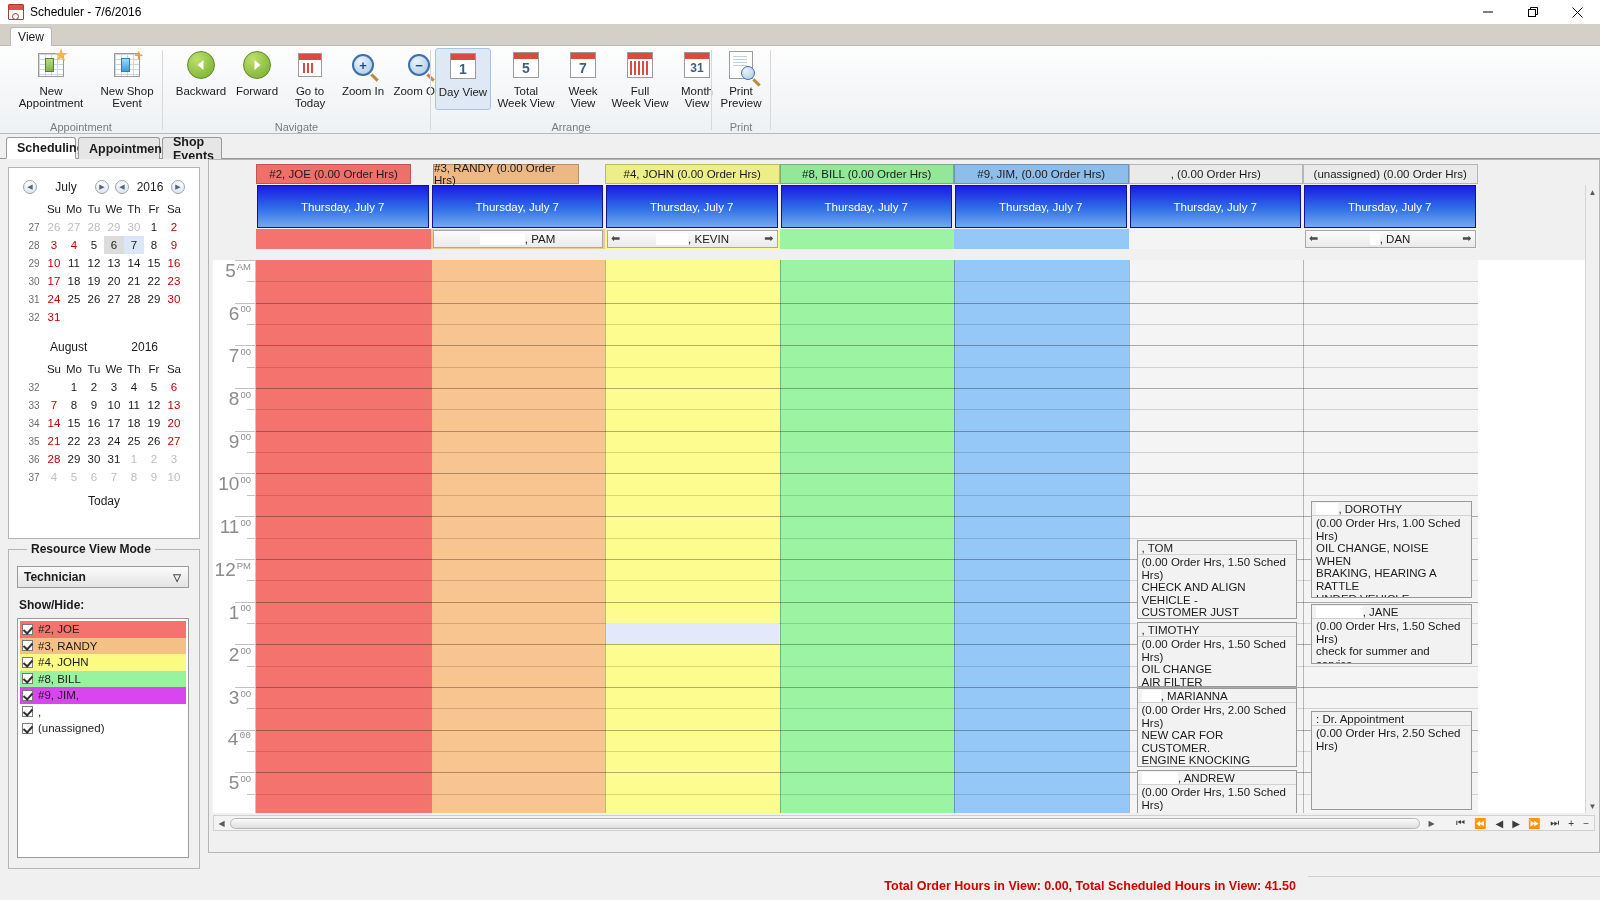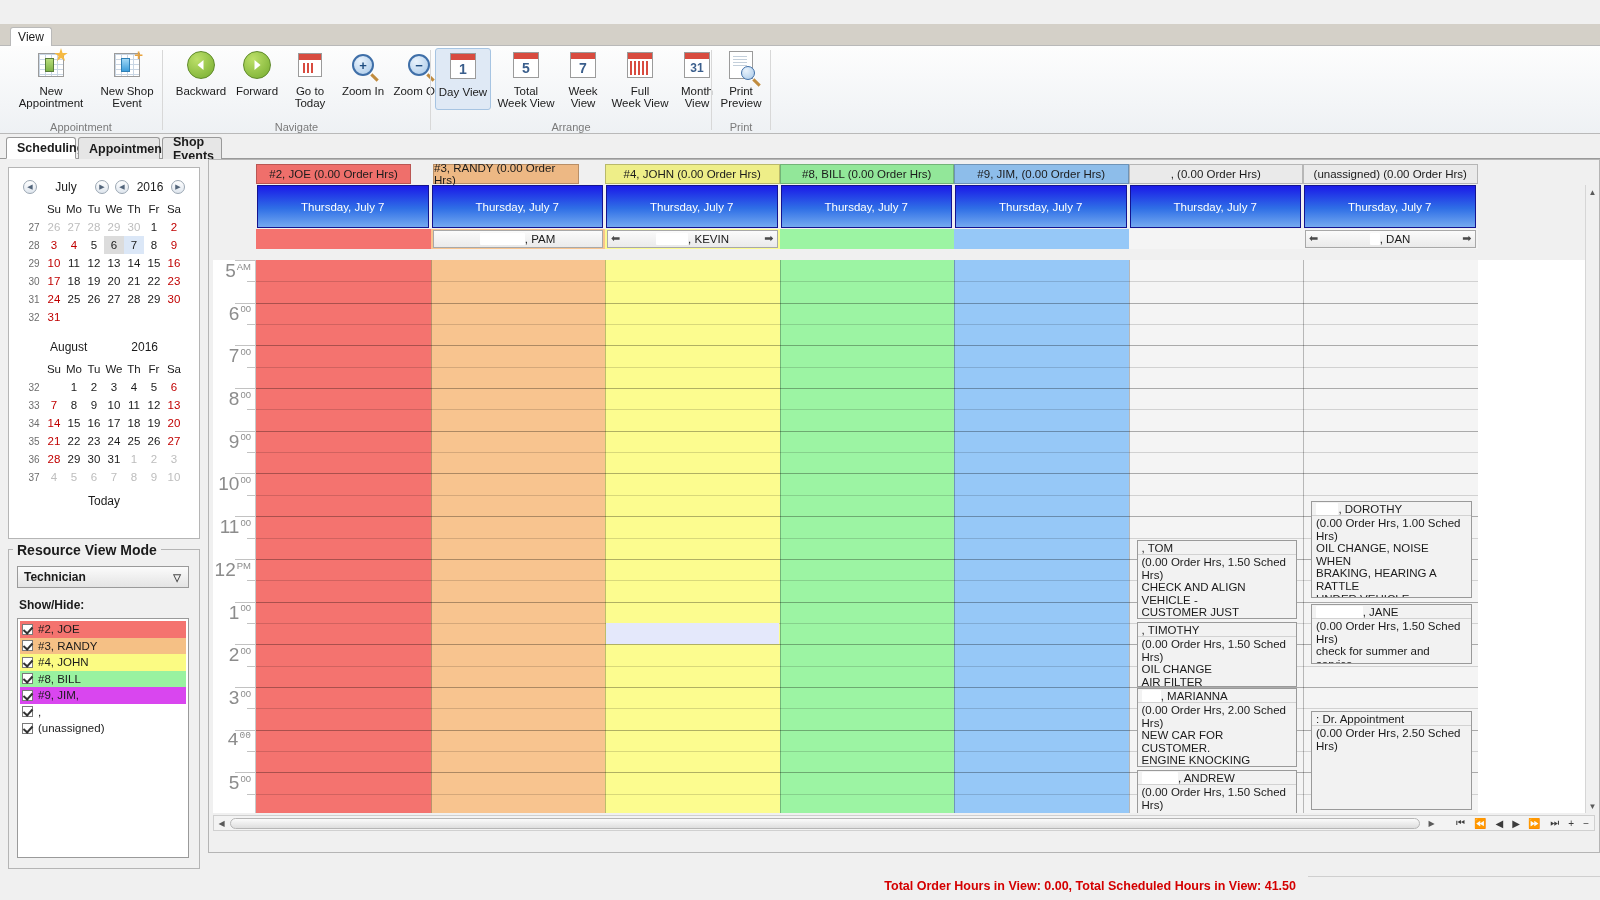--- a/index.html
+++ b/index.html
@@ -127,21 +127,21 @@
   td.dim { color: #bdbdbd; }
   td.red { color: #c00000; }
   td.bold { font-weight: bold; }
   td.redb { color: #c00000; font-weight: bold; }
   td.gsel { background: #dcdcdc; }
   td.bsel { background: #dbe7f7; }
   .cal2title { display:flex; justify-content:center; gap:44px; margin-top:14px; font-size:12px;}
   .todaylbl { text-align: center; margin-top: 8px; font-size: 12px; }
 
   .rvmbox { left: 8px; top: 390px; width: 192px; height: 320px; background: #f0f0f0; border: 1px solid #b5b5b5; }
-  .rvm-legend { position: absolute; left: 4px; top: -8px; background: #f0f0f0; padding: 0 4px; font-size: 14px; font-weight: bold; }
+  .rvm-legend { position: absolute; left: 18px; top: -8px; background: #f0f0f0; padding: 0 4px; font-size: 12px; font-weight: bold; }
   .combo {
     position: absolute; left: 8px; top: 16px; width: 172px; height: 22px;
     background: linear-gradient(#fbfbfb,#e4e4e4); border: 1px solid #9a9a9a;
     display: flex; align-items: center; padding-left: 6px; font-size: 12px; font-weight: bold;
   }
   .combo .chev { position: absolute; right: 7px; color: #4a4a4a; font-size: 10px; }
   .shlbl { position: absolute; left: 10px; top: 48px; font-size: 12px; font-weight: bold; }
   .shlist { position: absolute; left: 8px; top: 68px; width: 172px; height: 240px; background: #ffffff; border: 1px solid #9a9a9a; padding: 2px; }
   .shrow { height: 16.5px; display: flex; align-items: center; padding-left: 2px; font-size: 11.5px; }
   .chk {
@@ -209,20 +209,43 @@
 
   .statusbar { position: absolute; left: 0; bottom: 0; width: 1308px; height: 24px; background: #f0f0f0; }
   .totaltxt { position: absolute; right: 12px; top: 3px; font-size: 12.5px; font-weight: bold; color: #d40000; }
   .bottomline { position: absolute; left: 0; bottom: 23px; width: 1600px; height: 1px; background: #cfcfcf; }
 </style>
 </head>
 <body>
 
 <div class="app">
 
+  <div class="titlebar">
+    <div class="title-ico"></div>
+    <div class="title-text">Scheduler - 7/6/2016</div>
+    <div class="wbtns">
+      <div class="wbtn">
+        <svg width="12" height="12" viewBox="0 0 12 12">
+            <line x1="1" y1="6" x2="11" y2="6" stroke="#000" stroke-width="1"></line>
+          </svg>
+      </div>
+      <div class="wbtn">
+        <svg width="12" height="12" viewBox="0 0 12 12">
+            <rect x="1.5" y="3.5" width="7" height="7" fill="none" stroke="#000"></rect>
+            <polyline points="3.5,3.5 3.5,1.5 10.5,1.5 10.5,8.5 8.5,8.5" fill="none" stroke="#000"></polyline>
+          </svg>
+      </div>
+      <div class="wbtn">
+        <svg width="13" height="13" viewBox="0 0 13 13">
+            <line x1="1.5" y1="1.5" x2="11.5" y2="11.5" stroke="#000"></line>
+            <line x1="11.5" y1="1.5" x2="1.5" y2="11.5" stroke="#000"></line>
+          </svg>
+      </div>
+    </div>
+  </div>
 
   <div class="ribbon-tabs">
     <div class="ribbon-tab">View</div>
   </div>
 
   <div class="ribbon">
 
     <div class="rgroup" style="left:0; width:162px;">
       <div class="rbtn" style="left:10px; width:82px;">
         <div class="ic">

